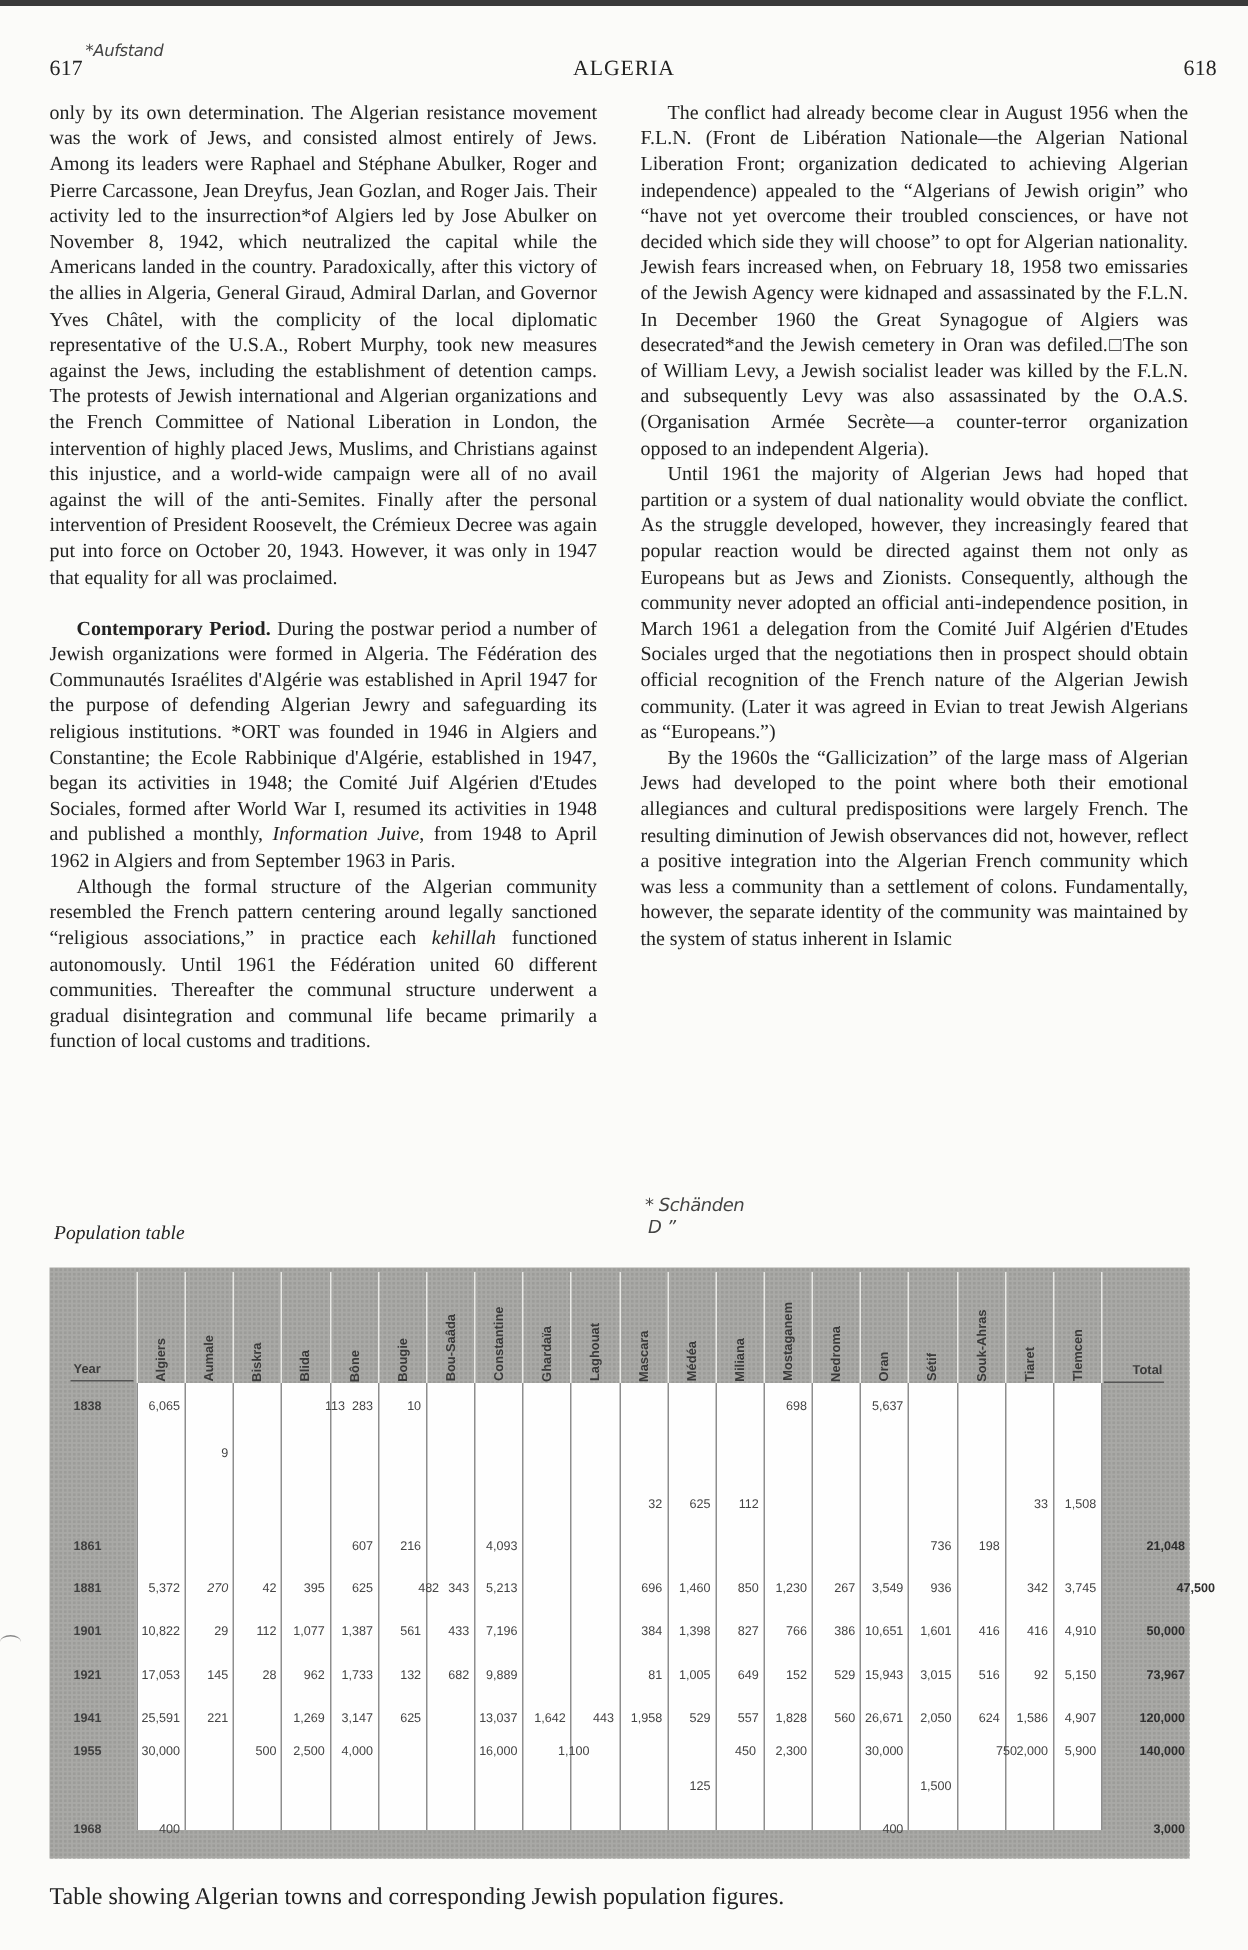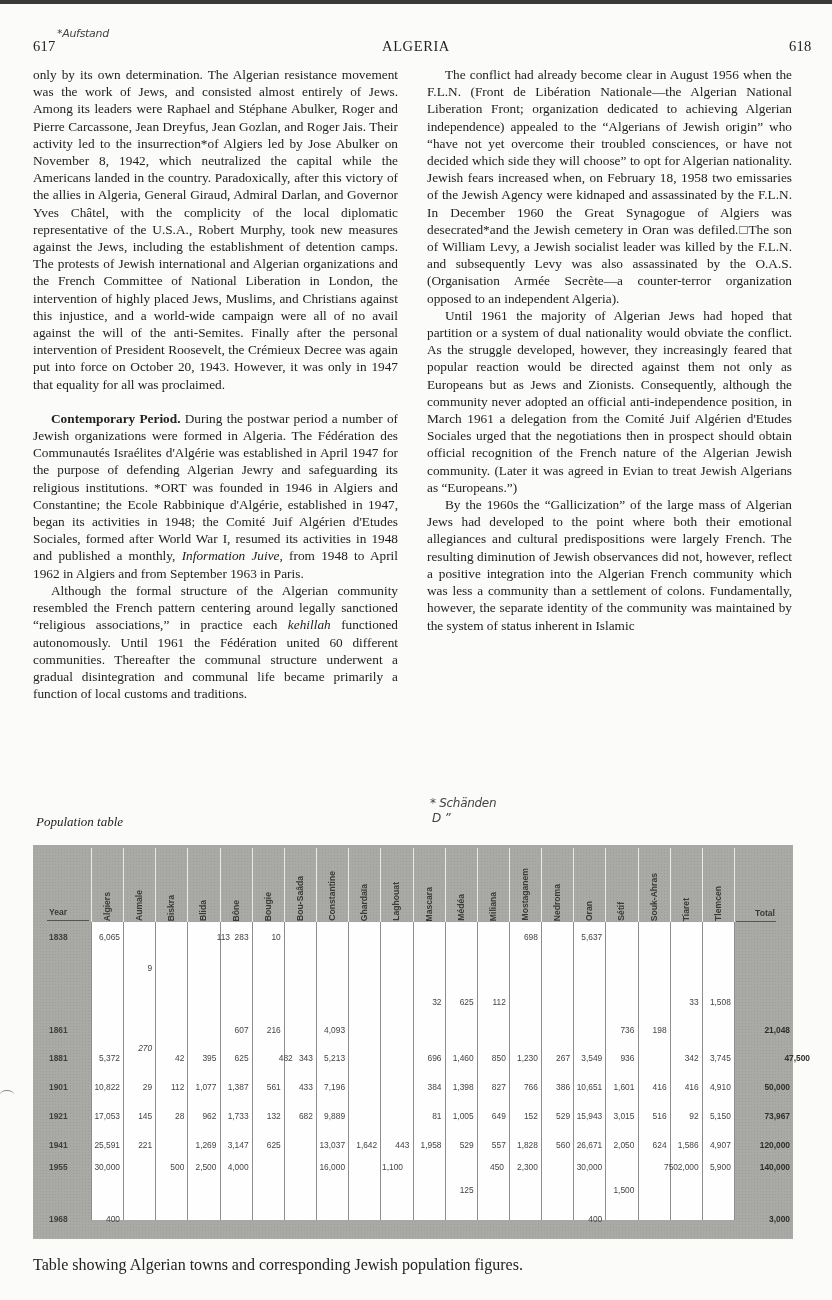--- a/index.html
+++ b/index.html
@@ -230,21 +230,21 @@
       <div class="cell" style="left: 668.85px; top: 152px;">1,508</div>
       <div class="yr" style="top: 180px;">1861</div>
       <div class="cell" style="left: 186.6px; top: 180px;">607</div>
       <div class="cell" style="left: 218.75px; top: 180px;">216</div>
       <div class="cell" style="left: 283.05px; top: 180px;">4,093</div>
       <div class="cell" style="left: 572.4px; top: 180px;">736</div>
       <div class="cell" style="left: 604.55px; top: 180px;">198</div>
       <div class="tot" style="top: 180px;">21,048</div>
       <div class="yr" style="top: 208px;">1881</div>
       <div class="cell" style="left: 58px; top: 208px;">5,372</div>
-      <div class="cell" style="left: 90.15px; top: 198px; font-style: italic;">270</div>
+      <div class="cell" style="left: 90.15px; top: 208px; font-style: italic;">270</div>
       <div class="cell" style="left: 122.3px; top: 208px;">42</div>
       <div class="cell" style="left: 154.45px; top: 208px;">395</div>
       <div class="cell" style="left: 186.6px; top: 208px;">625</div>
       <div class="cell" style="left: 218.75px; top: 208px; padding-left: 12px;">482</div>
       <div class="cell" style="left: 250.9px; top: 208px;">343</div>
       <div class="cell" style="left: 283.05px; top: 208px;">5,213</div>
       <div class="cell" style="left: 379.5px; top: 208px;">696</div>
       <div class="cell" style="left: 411.65px; top: 208px;">1,460</div>
       <div class="cell" style="left: 443.8px; top: 208px;">850</div>
       <div class="cell" style="left: 475.95px; top: 208px;">1,230</div>
@@ -313,21 +313,21 @@
       <div class="cell" style="left: 604.55px; top: 295px;">624</div>
       <div class="cell" style="left: 636.7px; top: 295px;">1,586</div>
       <div class="cell" style="left: 668.85px; top: 295px;">4,907</div>
       <div class="tot" style="top: 295px;">120,000</div>
       <div class="yr" style="top: 317px;">1955</div>
       <div class="cell" style="left: 58px; top: 317px;">30,000</div>
       <div class="cell" style="left: 122.3px; top: 317px;">500</div>
       <div class="cell" style="left: 154.45px; top: 317px;">2,500</div>
       <div class="cell" style="left: 186.6px; top: 317px;">4,000</div>
       <div class="cell" style="left: 283.05px; top: 317px;">16,000</div>
-      <div class="cell" style="left: 331px; top: 317px; padding-left: 10px;">1,100</div>
+      <div class="cell" style="left: 321px; top: 317px; padding-left: 10px;">1,100</div>
       <div class="cell" style="left: 442px; top: 317px;">450</div>
       <div class="cell" style="left: 475.95px; top: 317px;">2,300</div>
       <div class="cell" style="left: 540.25px; top: 317px;">30,000</div>
       <div class="cell" style="left: 616px; top: 317px;">750</div>
       <div class="cell" style="left: 636.7px; top: 317px;">2,000</div>
       <div class="cell" style="left: 668.85px; top: 317px;">5,900</div>
       <div class="tot" style="top: 317px;">140,000</div>
       <div class="cell" style="left: 411.65px; top: 340px;">125</div>
       <div class="cell" style="left: 572.4px; top: 340px;">1,500</div>
       <div class="yr" style="top: 369px;">1968</div>

